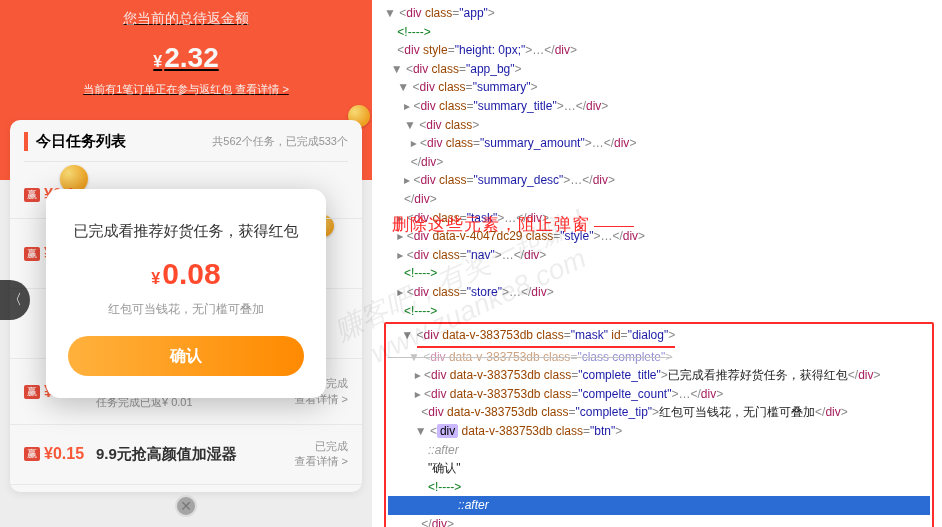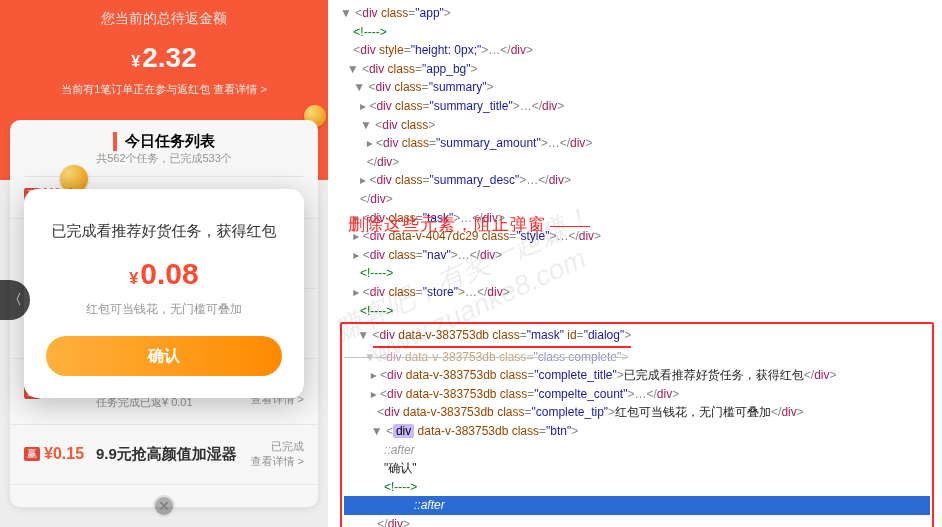--- a/index.html
+++ b/index.html
@@ -1,27 +1,27 @@
 <!DOCTYPE html>
 <html><head>
 <meta charset="utf-8">
 <style>
 * { margin: 0; padding: 0; box-sizing: border-box; font-family: -apple-system, "PingFang SC", "Microsoft YaHei", sans-serif; }
 body { width: 942px; height: 527px; display: flex; background: #fff; overflow: hidden; position: relative; }
 
 
-.app-side { width: 328px; height: 527px; background: linear-gradient(#ff5b3a 0 180px, #f5f5f5 180px); position: relative; overflow: hidden; }
+.app-side { width: 372px; height: 527px; background: linear-gradient(#ff5b3a 0 180px, #f5f5f5 180px); position: relative; overflow: hidden; text-decoration: underline; }
 .summary { text-align: center; color: #fff; padding-top: 10px; }
 .summary_title { font-size: 14px; opacity: .9; }
 .summary_amount { font-size: 28px; font-weight: 700; margin-top: 14px; }
 .summary_amount .yen { font-size: 16px; margin-right: 2px; }
 .summary_desc { font-size: 11px; margin-top: 8px; opacity: .95; }
 
 .task-card { position: absolute; top: 120px; left: 10px; right: 10px; background: #fff; border-radius: 10px; box-shadow: 0 2px 8px rgba(0,0,0,.08); padding: 12px 14px 0; }
-.task-head { display: flex; align-items: center; justify-content: space-between; border-bottom: 1px solid #eee; padding-bottom: 10px; flex-direction: column; }
+.task-head { display: flex; align-items: center; justify-content: space-between; border-bottom: 1px solid #eee; padding-bottom: 10px; }
 .task-title { font-size: 15px; font-weight: 700; border-left: 4px solid #ff5b3a; padding-left: 8px; }
 .task-cnt { font-size: 11px; color: #999; }
 .coin { position: absolute; width: 22px; height: 22px; border-radius: 50%; background: radial-gradient(circle at 30% 30%, #ffe27a, #f5a623 70%); box-shadow: 0 1px 3px rgba(0,0,0,.2); }
 .coin.c1 { top: 105px; right: 2px; }
 .coin.c2 { top: 165px; left: 60px; width: 28px; height: 28px; }
 .coin.c3 { top: 215px; right: 38px; }
 
 .task-item { display: flex; align-items: center; padding: 14px 14px; border-bottom: 1px solid #f0f0f0; position: relative; }
 .badge { background: #e84b3a; color: #fff; font-size: 10px; border-radius: 2px; padding: 0 3px; margin-right: 4px; }
 .reward { color: #ff5b3a; font-size: 16px; font-weight: 600; width: 52px; }

